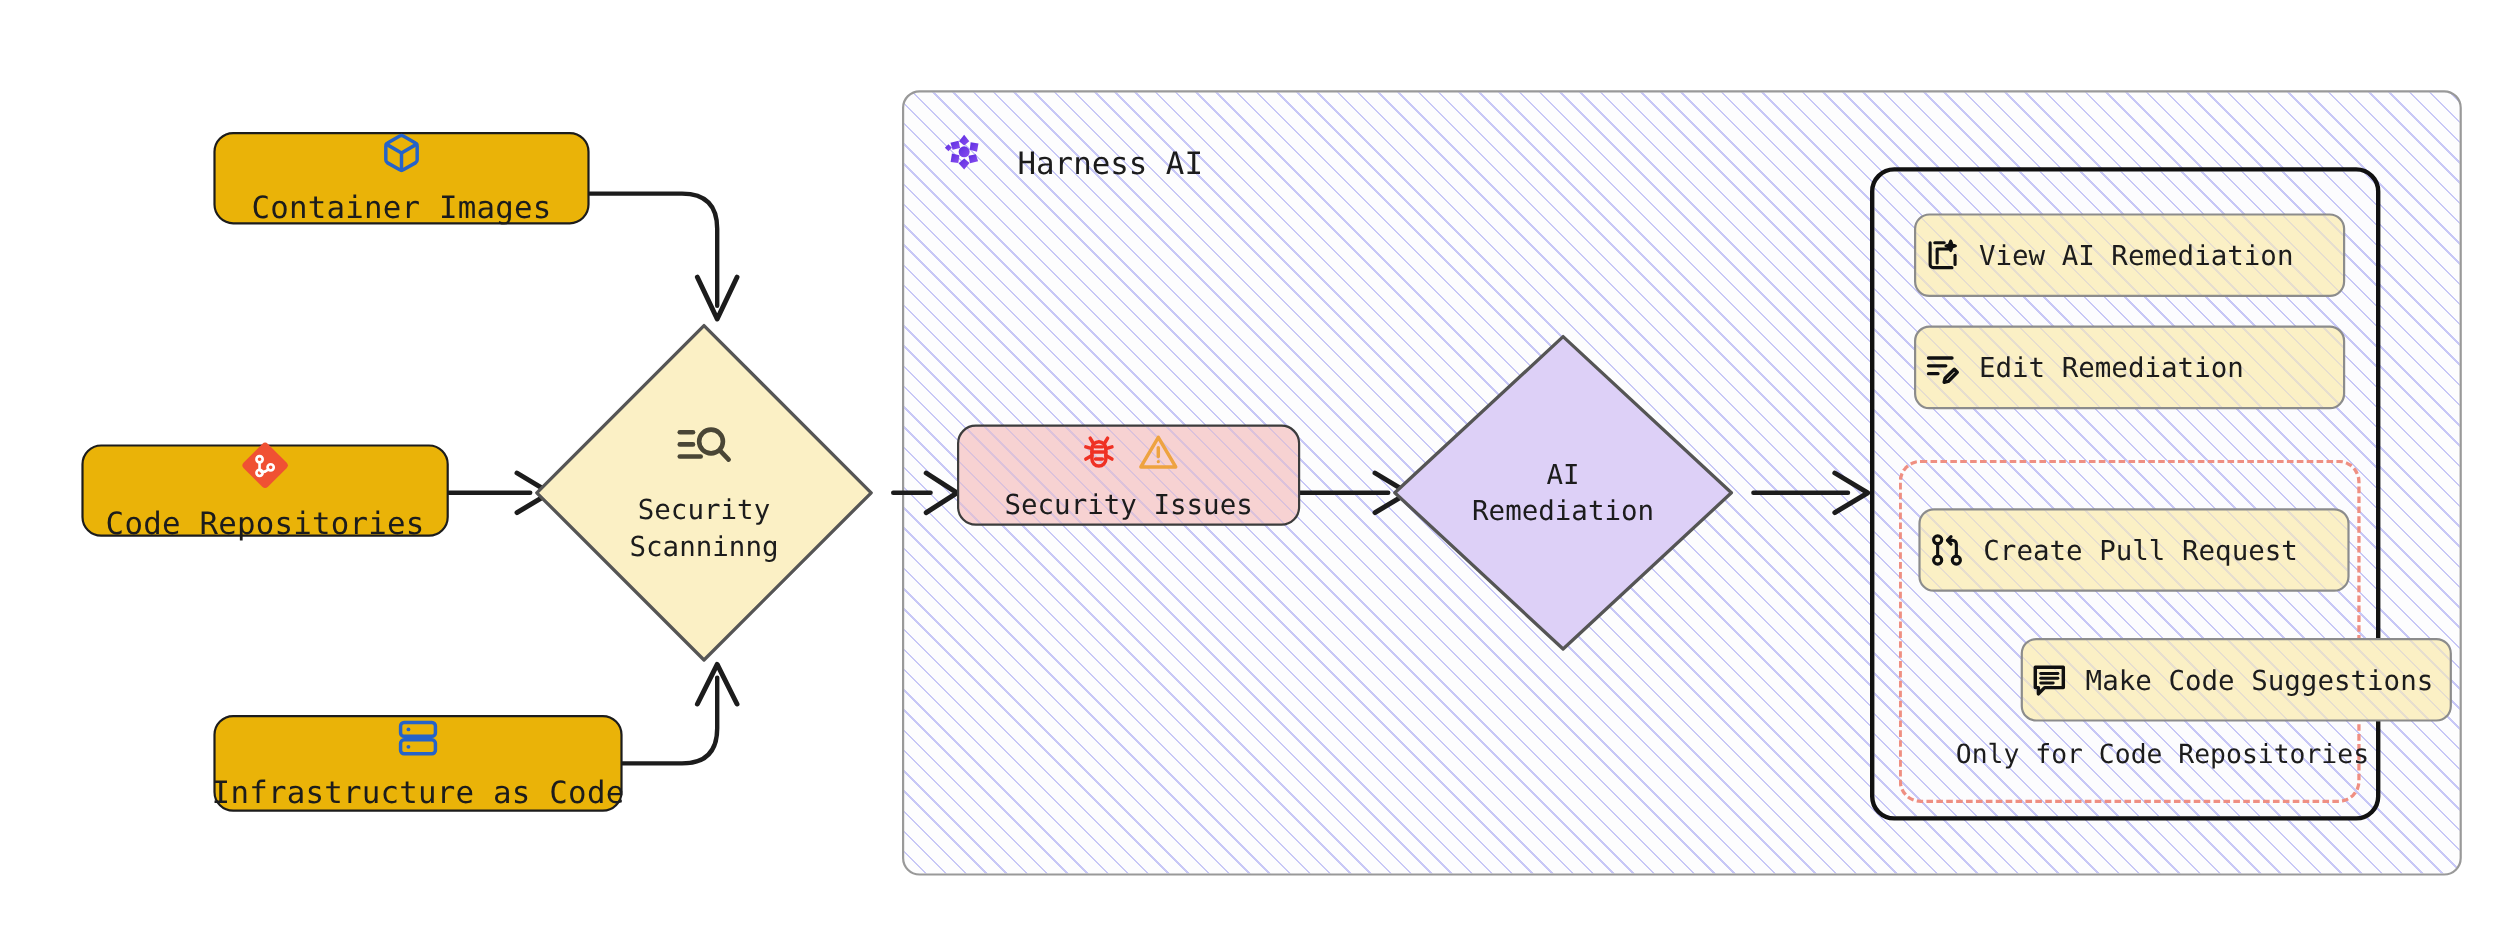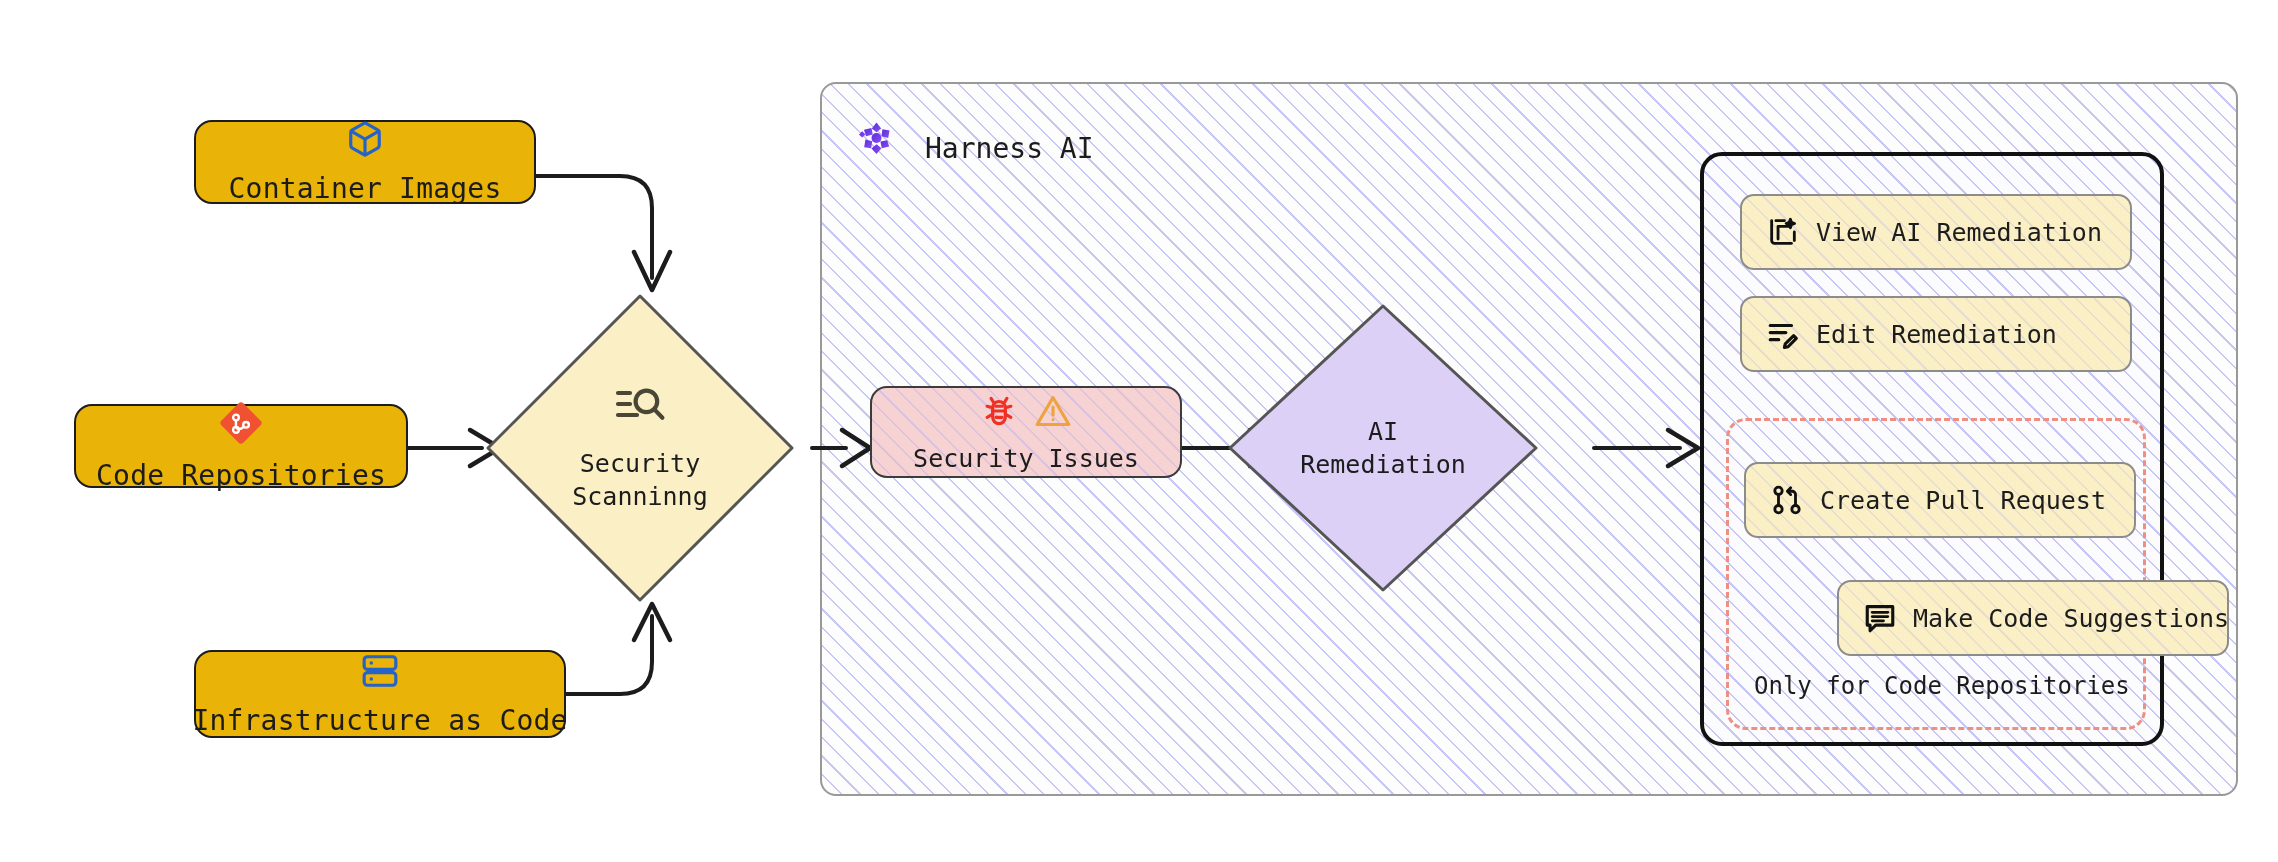--- a/index.html
+++ b/index.html
@@ -68,30 +68,30 @@
        rgba(255,255,255,0) 1.6px, rgba(255,255,255,0) 13px);
     z-index:12;
   }
   #repo-only-box{
     position:absolute;box-sizing:border-box;
     border:3px dashed #ef8f82;border-radius:20px;z-index:13;
   }
   .action-btn{
     position:absolute;box-sizing:border-box;
     border:2.2px solid #8c8c8c;border-radius:14px;
-    display:flex;align-items:center;gap:16px;padding:0 24px;
+    display:flex;align-items:center;gap:16px;padding:0 7px;
     font-size:25px;color:#1c1c1c;white-space:nowrap;z-index:14;
     background-color:#fbf0c5;
     background-image:repeating-linear-gradient(45deg,
        rgba(156,156,240,.22) 0px, rgba(156,156,240,.22) 1.6px,
        rgba(255,255,255,0) 1.6px, rgba(255,255,255,0) 13px);
   }
   .action-btn .ico{flex:0 0 auto;display:flex;align-items:center;}
   #repo-only-label{
-    position:absolute;z-index:14;font-size:24px;color:#1c1c1c;white-space:nowrap;
+    position:absolute;z-index:14;font-size:24px;color:#1c1c1c;white-space:nowrap;margin-left:24px;
   }
 </style>
 </head>
 <body>
 
 <div id="stage">
 
   <div id="subgraph" style="left:820px;top:82px;width:1418px;height:714px;"></div>
 
   <div id="subgraph-title" style="left:855px;top:118px;">
@@ -231,21 +231,21 @@
         <svg width="38" height="38" viewBox="0 0 24 24" fill="none" stroke="#eea340" stroke-width="2" stroke-linecap="round" stroke-linejoin="round">
           <path d="M12 3.5 22 20.5 H2 Z"></path>
           <path d="M12 9.5v5"></path>
           <circle cx="12" cy="17.5" r="0.9" fill="#eea340" stroke="none"></circle>
         </svg>
       </span>
     </div>
     <span>Security Issues</span>
   </div>
 
-  <div class="node diamond" style="left:1224px;top:300px;width:318px;height:296px;">
+  <div class="node diamond" style="left:1262px;top:300px;width:318px;height:296px;">
     <svg class="dshape" viewBox="0 0 318 296" preserveAspectRatio="none">
       <path d="M159 6 L312 148 L159 290 L6 148 Z" fill="#ddd0f7" stroke="#555555" stroke-width="3" stroke-linejoin="round" vector-effect="non-scaling-stroke"></path>
     </svg>
     <div class="dlabel">
       <span>AI</span><br>
       <span>Remediation</span>
     </div>
   </div>
 
   <div id="actions-panel" style="left:1700px;top:152px;width:464px;height:594px;"></div>

